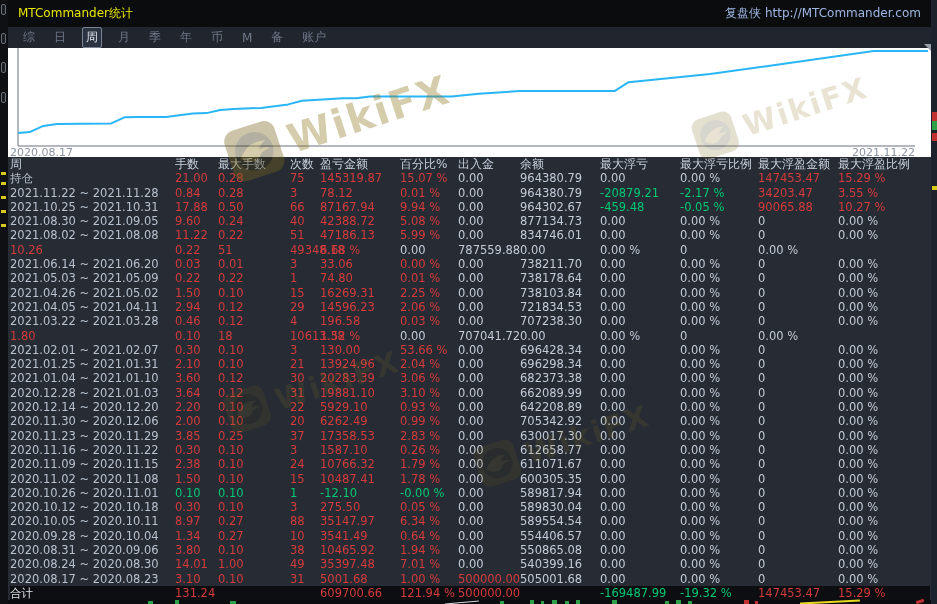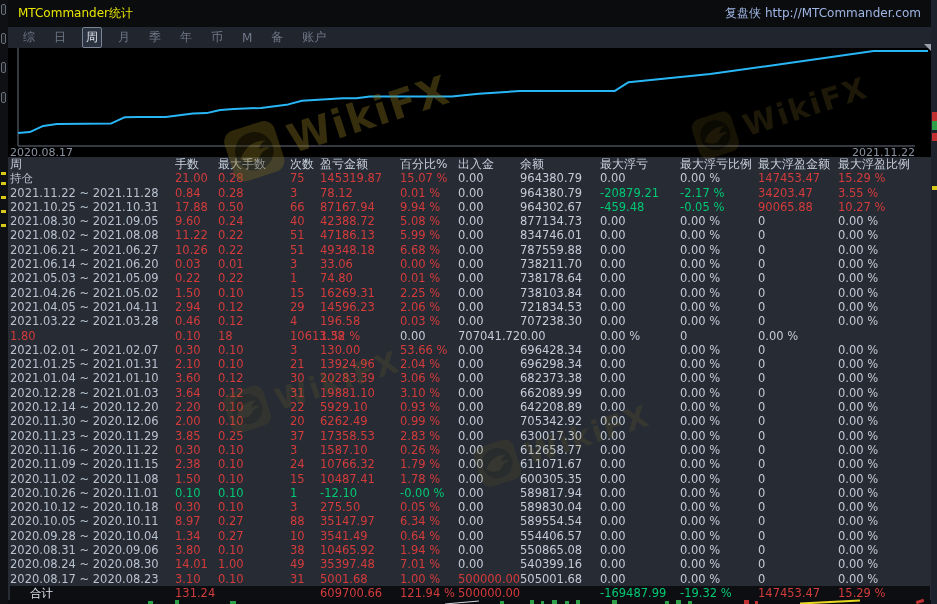--- a/index.html
+++ b/index.html
@@ -18,21 +18,21 @@
   #app-title { color:#e8e600; font-size:12px; font-weight:normal; }
   #brand-link { color:#9fb6e4; font-size:12px; }
 
   
   #menubar { position:absolute; left:8px; top:27px; width:923px; height:21px; background:#20252e;
              display:flex; align-items:center; gap:13px; padding-left:12px; font-size:12px; }
   .menu-item { color:#6f7888; cursor:default; padding:1px 3px; }
   .menu-item.active { color:#dde3ec; border:1px solid #7a8496; border-radius:2px; background:#2c3340; }
 
   
-  #chart-panel { position:absolute; left:8px; top:48px; width:923px; height:109px; background:#000000;padding-left:39px; }
+  #chart-panel { position:absolute; left:8px; top:48px; width:923px; height:109px; background:#ffffff;padding-left:39px; }
   #chart-svg { position:absolute; left:0; top:0; }
   .axis-label { position:absolute; color:#8a93a2; font-size:11px; }
   #axis-start { left:2px; top:98px; }
   #axis-end { right:16px; top:98px; }
   #resize-tri { position:absolute; right:0px; top:-4px; width:0; height:0;
                 border-right:7px solid #98a0ac; border-bottom:7px solid transparent; }
 
   
   .wm { position:absolute; display:flex; align-items:center; gap:8px; transform:rotate(-18deg);
         pointer-events:none; z-index:4; }
@@ -40,21 +40,21 @@
   .wm.small .wm-text { font-size:30px; }
   .wm.small svg { width:44px; height:44px; }
 
   
   #stats-table { position:absolute; left:10px; top:157px; width:920px; z-index:2; }
   .trow { display:grid; grid-template-columns:165px 43px 72px 30px 80px 58px 62px 80px 80px 78px 80px 92px;
           height:14.3px; line-height:14.3px; font-size:11.5px; white-space:nowrap; }
   .trow.header { color:#c8d0dc; font-size:12px; }
   .cell-label { color:#b8c1ce; }
   .trow.total { background:#0c0e12; }
-  .trow.total .cell-label { color:#e0e6ee;padding-left:20px; }
+  .trow.total .cell-label { color:#e0e6ee; }
   .c-r { color:#d43b3b; }
   .c-g { color:#00c873; }
   .c-w { color:#c3cbd7; }
 
   
   #bottom-sliver { position:absolute; left:8px; top:600px; width:923px; height:4px; background:#0a0c10; z-index:6; }
   .bs { position:absolute; }
 
   
   #right-strip { position:absolute; left:931px; top:0; width:6px; height:604px; background:#1c212b; z-index:5; }
@@ -218,21 +218,20 @@
         <span class="c-r">47186.13</span>
         <span class="c-r">5.99 %</span>
         <span class="c-w">0.00</span>
         <span class="c-w">834746.01</span>
         <span class="c-w">0.00</span>
         <span class="c-w">0.00 %</span>
         <span class="c-w">0</span>
         <span class="c-w">0.00 %</span>
       </div>
       <div class="trow">
-        <span class="cell-label">2021.06.21 ~ 2021.06.27</span>
         <span class="c-r">10.26</span>
         <span class="c-r">0.22</span>
         <span class="c-r">51</span>
         <span class="c-r">49348.18</span>
         <span class="c-r">6.68 %</span>
         <span class="c-w">0.00</span>
         <span class="c-w">787559.88</span>
         <span class="c-w">0.00</span>
         <span class="c-w">0.00 %</span>
         <span class="c-w">0</span>

